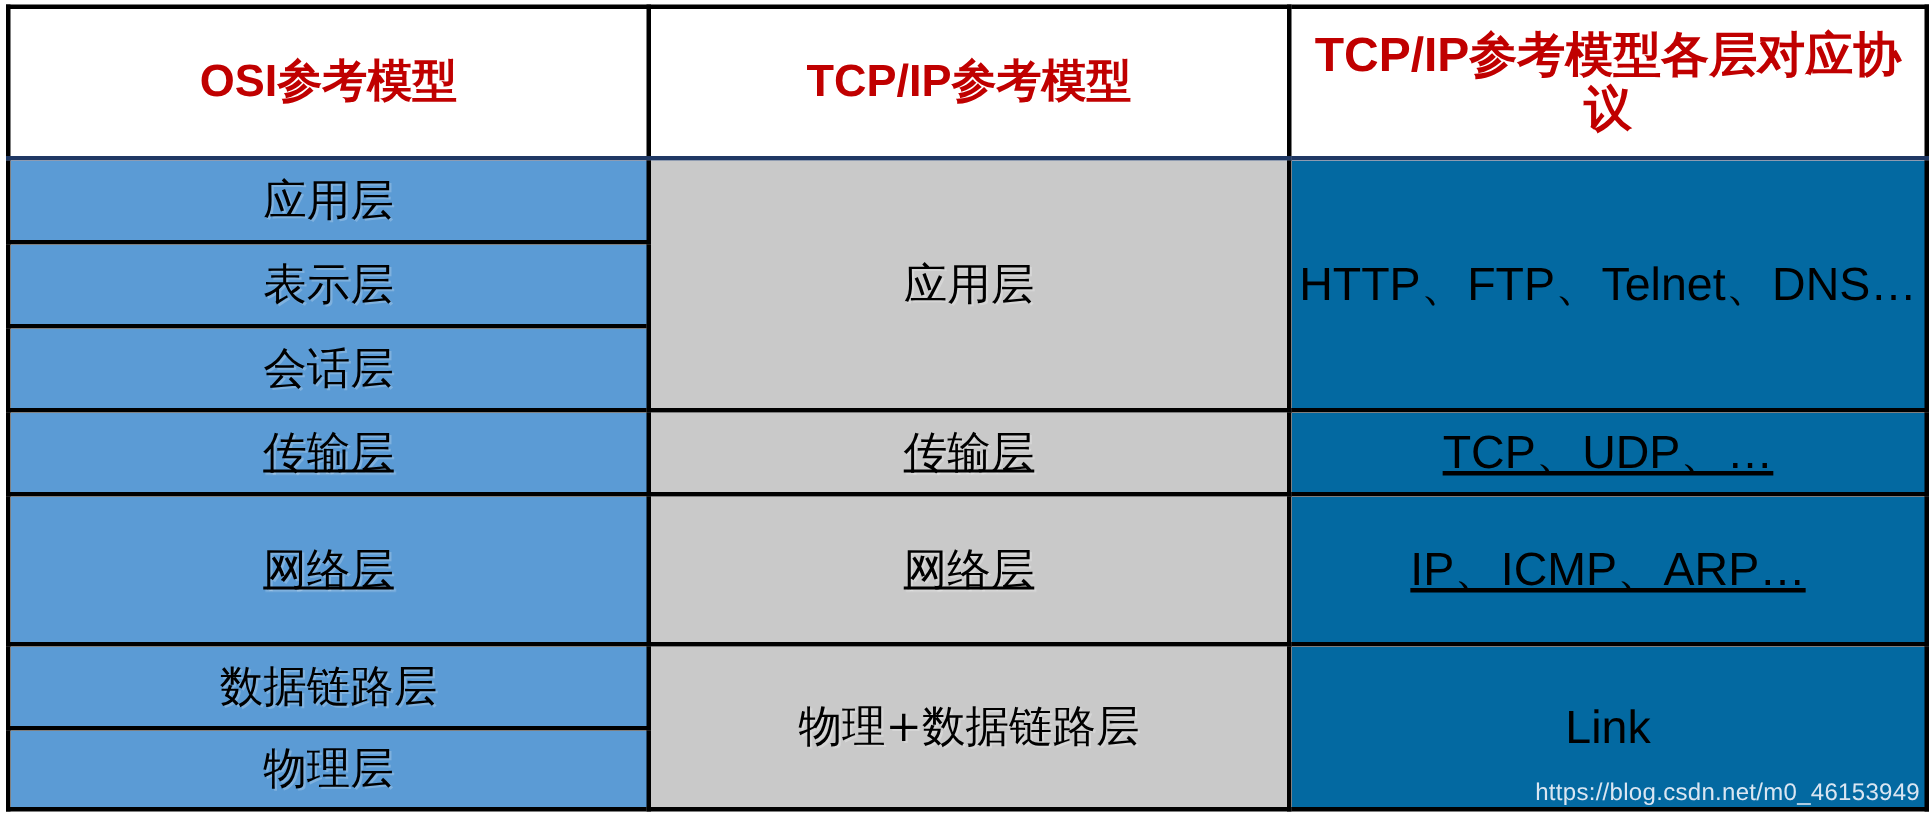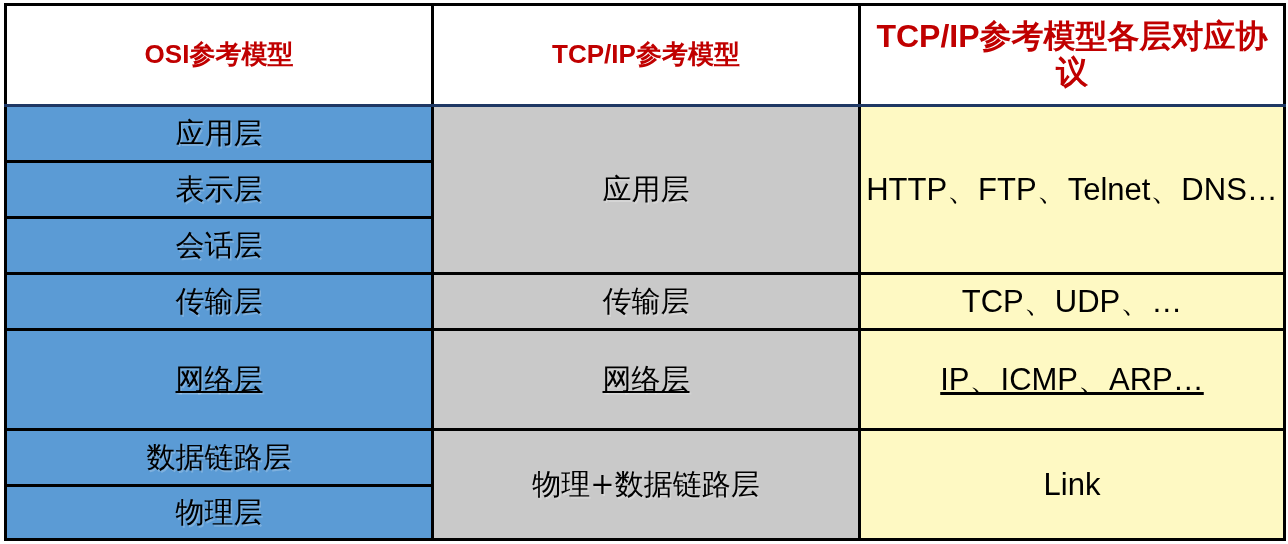--- a/index.html
+++ b/index.html
@@ -49,21 +49,21 @@
   
   .hdr-row td {
     background: #ffffff;
     height: 98px;
     border-bottom-color: #1f3864;
   }
   .hdr-text {
     display: block;
     color: #C00000;
     font-weight: bold;
-    font-size: 26px;
+    font-size: 30px;
     line-height: 1.14;
     letter-spacing: 0px;
     font-family: "Liberation Sans", sans-serif;
     padding: 0 10px;
     text-shadow: 1px 1px 0 rgba(255,255,255,0.35);
   }
   .hdr-text.two-line { font-size: 32px; line-height: 1.12; }
 
   
   .cell-osi {
@@ -74,33 +74,33 @@
     text-shadow: 1.5px 1.5px 0 rgba(255,255,255,0.22);
   }
   .cell-tcp {
     background: #C9C9C9;
     font-family: "DejaVu Serif", "Liberation Serif", serif;
     font-size: 29px;
     color: #000000;
     text-shadow: 1.5px 1.5px 0 rgba(255,255,255,0.25);
   }
   .cell-proto {
-    background: #fef9c3;
+    background: #0369a1;
     font-family: "Liberation Sans", sans-serif;
     font-size: 31px;
     color: #000000;
     line-height: 1.35;
     padding: 0 12px;
   }
 
   
   .r-app   { height: 56px; }
   .r-pres  { height: 56px; }
   .r-sess  { height: 56px; }
-  .r-trans { height: 56px; }
+  .r-trans { height: 56px; text-decoration: underline; }
   .r-net   { height: 100px; text-decoration: underline; }
   .r-link  { height: 56px; }
   .r-phys  { height: 54px; }
 
   
   .watermark {
     position: absolute;
     right: 8px;
     bottom: 6px;
     color: #EDF1F9;
@@ -199,14 +199,15 @@
 
       <tr class="r-phys">
         <td class="cell-osi">
           <span>物理层</span>
         </td>
       </tr>
 
     </tbody>
   </table>
 
+  <div class="watermark">https://blog.csdn.net/m0_46153949</div>
 
 </div>
 
 </body></html>

